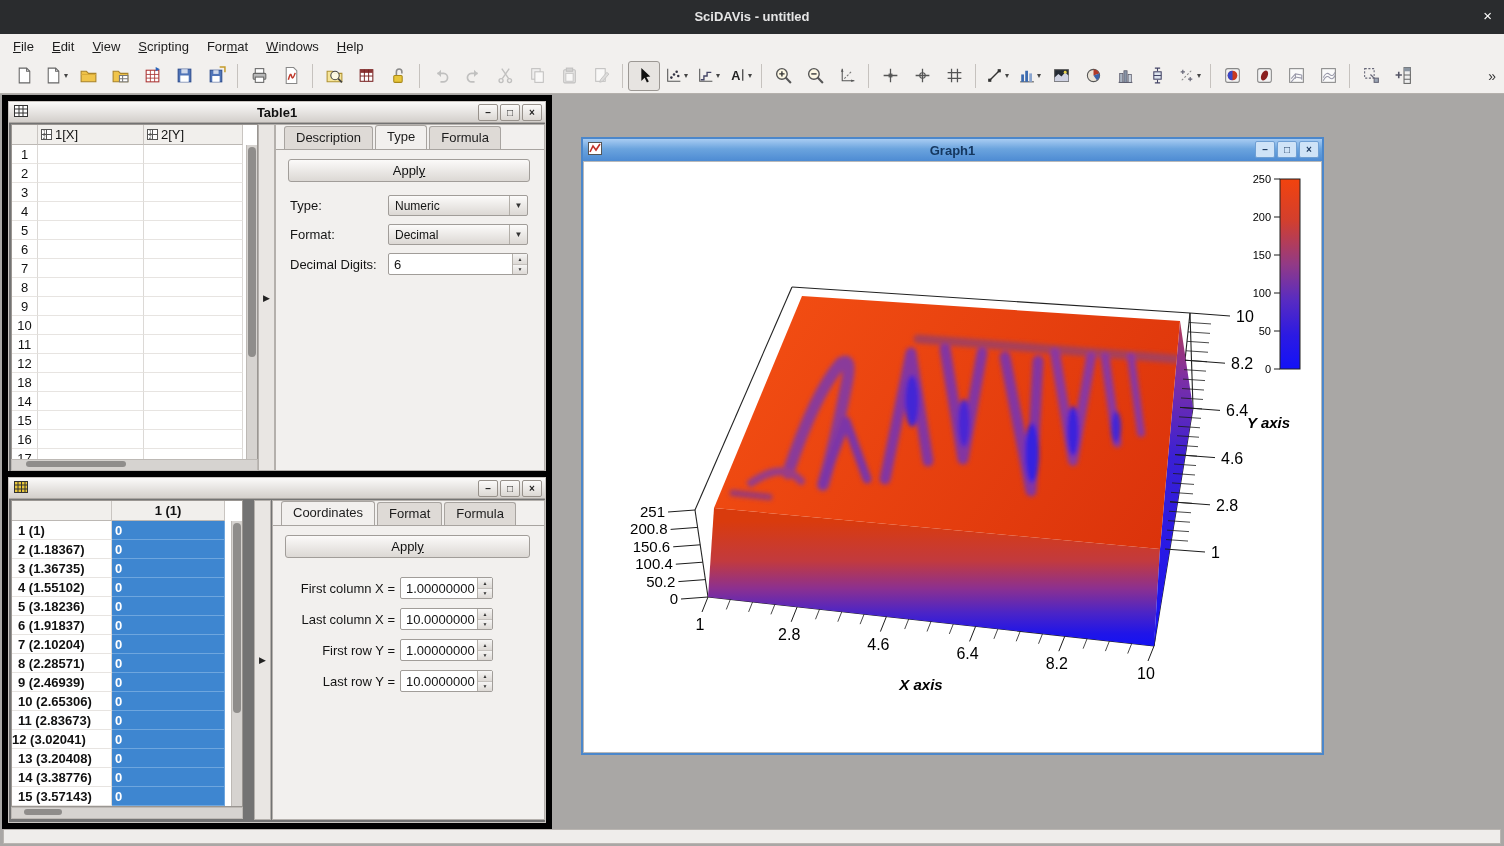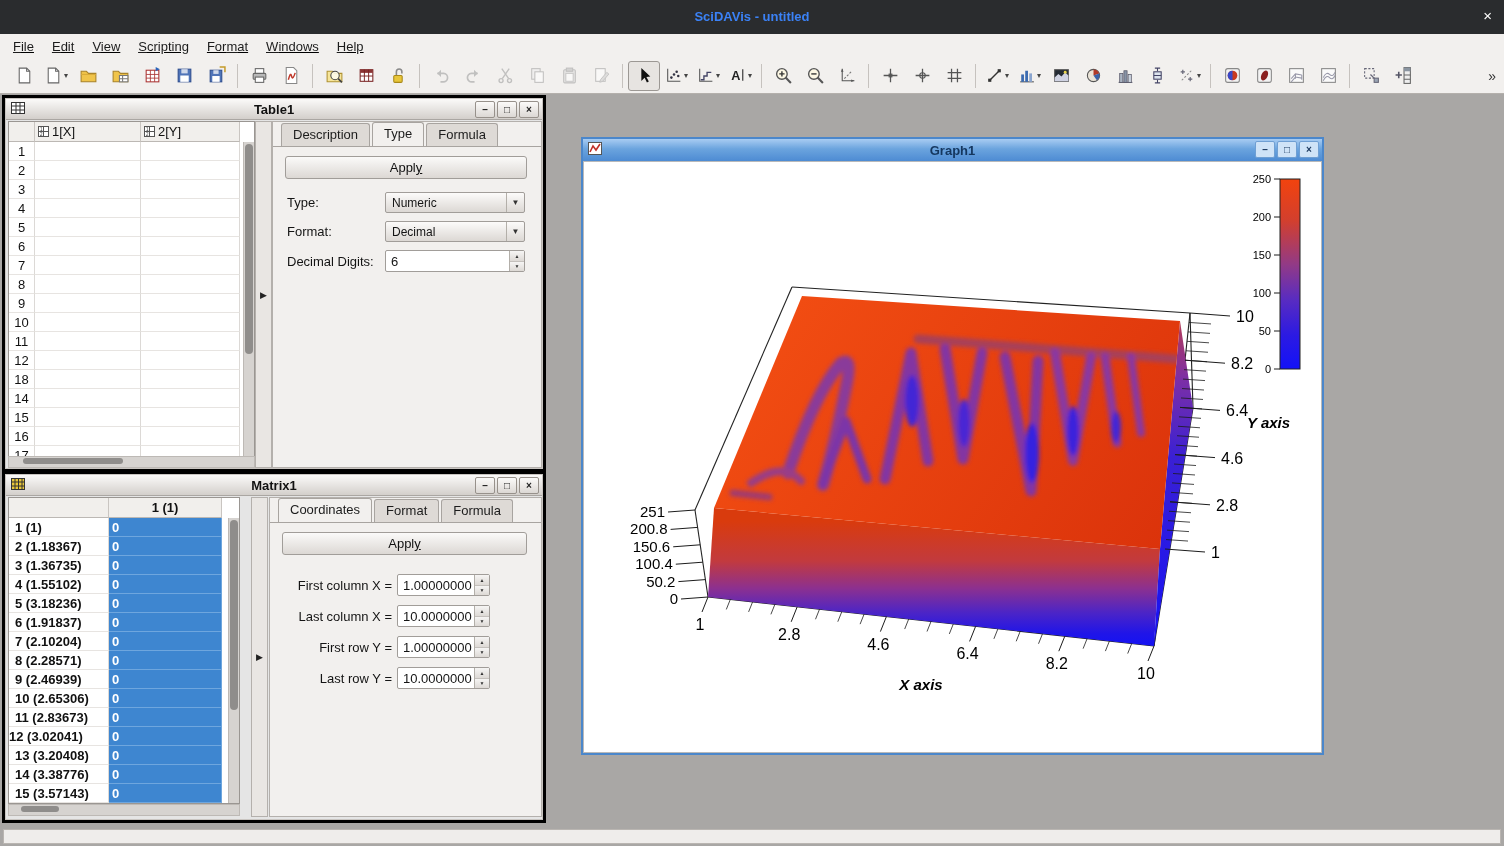--- a/index.html
+++ b/index.html
@@ -1,34 +1,34 @@
 <!DOCTYPE html>
 <html><head>
 <meta charset="utf-8">
 <style>
   html,body{margin:0;padding:0;width:1504px;height:846px;overflow:hidden;
     font-family:"Liberation Sans",sans-serif;background:#a9a7a5;-webkit-font-smoothing:antialiased;}
   #titlebar{position:absolute;left:0;top:0;width:1504px;height:34px;background:#2a2c2e;}
-  #app-title{position:absolute;left:0;right:0;top:9px;text-align:center;color:#3b82f6;font-weight:bold;font-size:13px;}
+  #app-title{position:absolute;left:0;right:0;top:9px;text-align:center;color:#e5e5e5;font-weight:bold;font-size:13px;}
   #app-close{position:absolute;right:12px;top:7px;color:#fff;font-size:15px;cursor:default;}
-  #menubar{position:absolute;left:0;top:34px;width:1504px;height:24px;background:#f2f0ee;display:flex;align-items:center;padding-left:4px;box-sizing:border-box;text-decoration:underline;}
+  #menubar{position:absolute;left:0;top:34px;width:1504px;height:24px;background:#f2f0ee;display:flex;align-items:center;padding-left:4px;box-sizing:border-box;}
   .menu-item{font-size:13px;color:#1c1c1c;padding:3px 9px;}
   .menu-item u{text-decoration:underline;}
   #toolbar{position:absolute;left:0;top:58px;width:1504px;height:36px;background:#f2f0ee;border-bottom:1px solid #b4b0ac;display:flex;align-items:center;padding-left:8px;box-sizing:border-box;}
   .tb{height:28px;min-width:28px;display:flex;align-items:center;justify-content:center;border:1px solid transparent;border-radius:3px;gap:1px;padding:0 1px;}
   .tb svg{display:block}
   .tb.pressed{background:#e7e4e1;border-color:#9c9894;}
   .tb.disabled{opacity:.55}
   .tb .dd{font-size:8px;color:#444;line-height:8px;}
   .tsep{width:1px;height:24px;background:#c6c2be;margin:0 5px;flex:0 0 1px;}
   #tb-overflow{margin-left:auto;margin-right:8px;font-size:14px;color:#333;}
   #workspace{position:absolute;left:0;top:94px;width:1504px;height:730px;background:#a9a7a5;}
   #statusbar{position:absolute;left:3px;top:829px;width:1496px;height:13px;background:#efedeb;border:1px solid #b9b5b1;}
   
-  .win{position:absolute;background:#e5e5e5;border:3px solid #000000;box-shadow:0 0 0 1px #c9c5c1 inset;}
+  .win{position:absolute;background:#737373;border:6px solid #000000;box-shadow:0 0 0 1px #c9c5c1 inset;}
   .wtitle{position:absolute;left:1px;top:1px;right:1px;height:20px;background:linear-gradient(#fbfaf9,#d3cfcb);
     border-bottom:1px solid #aaa6a2;display:flex;align-items:center;}
   .wname{position:absolute;left:0;right:0;text-align:center;font-weight:bold;font-size:13px;color:#111;}
   .wicon{margin-left:5px;z-index:2}
   .wbtns{position:absolute;right:3px;top:2px;display:flex;gap:2px;z-index:2}
   .wbtn{width:18px;height:15px;background:linear-gradient(#fbfaf9,#dcd8d4);border:1px solid #97918b;border-radius:2px;
     font-size:10px;font-weight:bold;color:#222;display:flex;align-items:center;justify-content:center;line-height:10px;}
   
   #win-graph{border:2px solid #4b87cb;background:#fff;box-shadow:none;}
   #win-graph .wtitle{left:0;top:0;right:0;height:22px;background:linear-gradient(#a8ccf2 0%,#6ba4de 45%,#4d8bd3 100%);border-bottom:1px solid #3c72b4;}
@@ -557,21 +557,20 @@
   </div>
 
   <div class="win" id="win-matrix" style="left:2px;top:377px;width:538px;height:346px;">
     <div class="wtitle">
       <span class="wicon">
         <svg width="14" height="12" viewBox="0 0 14 12">
             <rect x="0.5" y="0.5" width="13" height="11" fill="#e8c63a" stroke="#333"></rect>
             <path d="M0.5 4h13M0.5 8h13M4 0.5v11M7.5 0.5v11M11 0.5v11" stroke="#333" stroke-width="1"></path>
           </svg>
       </span>
-      <span class="wname">Matrix1</span>
       <span class="wbtns">
         <span class="wbtn">–</span>
         <span class="wbtn">□</span>
         <span class="wbtn">×</span>
       </span>
     </div>
     <div class="tblwrap" id="mx-grid" style="left:3px;top:23px;width:230px;height:305px;">
         <div class="trow head">
           <div class="tcell hd rn" style="width:100px"></div>
           <div class="tcell hd" style="width:113px;justify-content:center;font-weight:bold">1 (1)</div>

